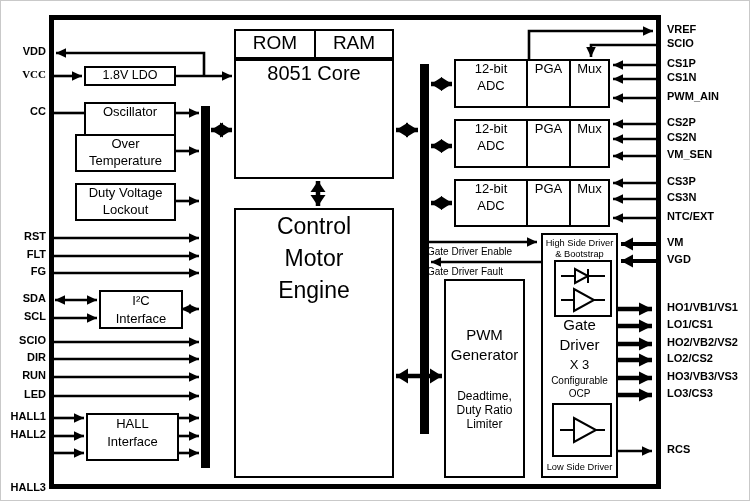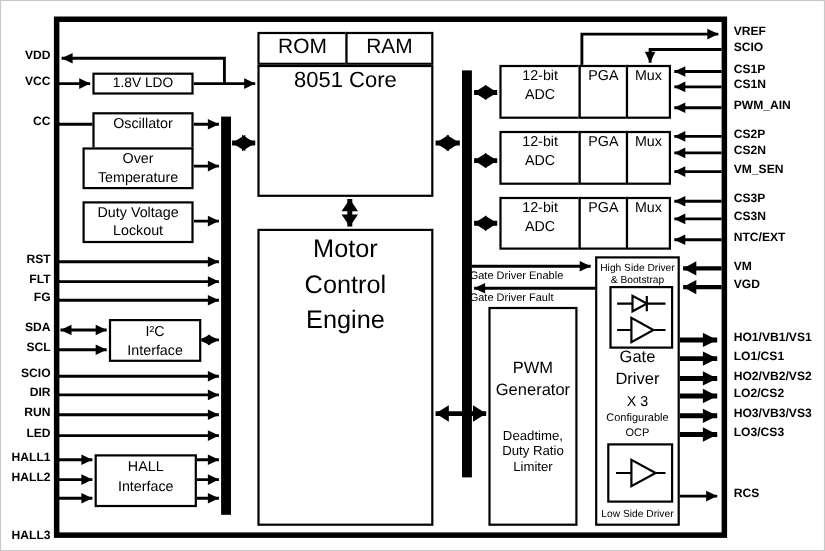--- a/index.html
+++ b/index.html
@@ -157,22 +157,22 @@
       <span>ROM</span>
     </div>
   <div class="blk f19" style="left:313px;top:28px;width:80px;height:30px;">
       <span>RAM</span>
     </div>
   <div class="blk f20" style="left:233px;top:58px;width:160px;height:120px;">
       <span>8051 Core</span>
     </div>
 
   <div class="blk" style="left:233px;top:207px;width:160px;height:270px;">
+    <div class="mce-line">Control</div>
     <div class="mce-line">Motor</div>
-    <div class="mce-line">Control</div>
     <div class="mce-line">Engine</div>
   </div>
 
   <div class="blk f12" style="left:83px;top:65px;width:92px;height:20px;">
       <span>1.8V LDO</span>
     </div>
   <div class="blk f13" style="left:83px;top:101px;width:92px;height:34px;">
       <span>Oscillator</span>
     </div>
   <div class="blk f13" style="left:74px;top:133px;width:101px;height:38px;line-height:1.3;">
@@ -266,21 +266,21 @@
       <svg width="56" height="50" viewBox="0 0 56 50">
         <path d="M6,25 H20 M42,25 H51" stroke="#000" stroke-width="2" fill="none"></path>
         <polygon points="20,13 20,37 42,25" fill="#fff" stroke="#000" stroke-width="2"></polygon>
       </svg>
     </div>
     <div class="gls-title">Low Side Driver</div>
   </div>
 
   <div id="left-pins">
       <div class="pin pin-l" style="top: 44px;">VDD</div>
-      <div class="pin pin-l" style="top: 67px;">VCC</div>
+      <div class="pin pin-l" style="top: 67px; font-family: Liberation Serif, serif;">VCC</div>
       <div class="pin pin-l" style="top: 104px;">CC</div>
       <div class="pin pin-l" style="top: 229px;">RST</div>
       <div class="pin pin-l" style="top: 247px;">FLT</div>
       <div class="pin pin-l" style="top: 264px;">FG</div>
       <div class="pin pin-l" style="top: 291px;">SDA</div>
       <div class="pin pin-l" style="top: 309px;">SCL</div>
       <div class="pin pin-l" style="top: 333px;">SCIO</div>
       <div class="pin pin-l" style="top: 350px;">DIR</div>
       <div class="pin pin-l" style="top: 368px;">RUN</div>
       <div class="pin pin-l" style="top: 387px;">LED</div>

